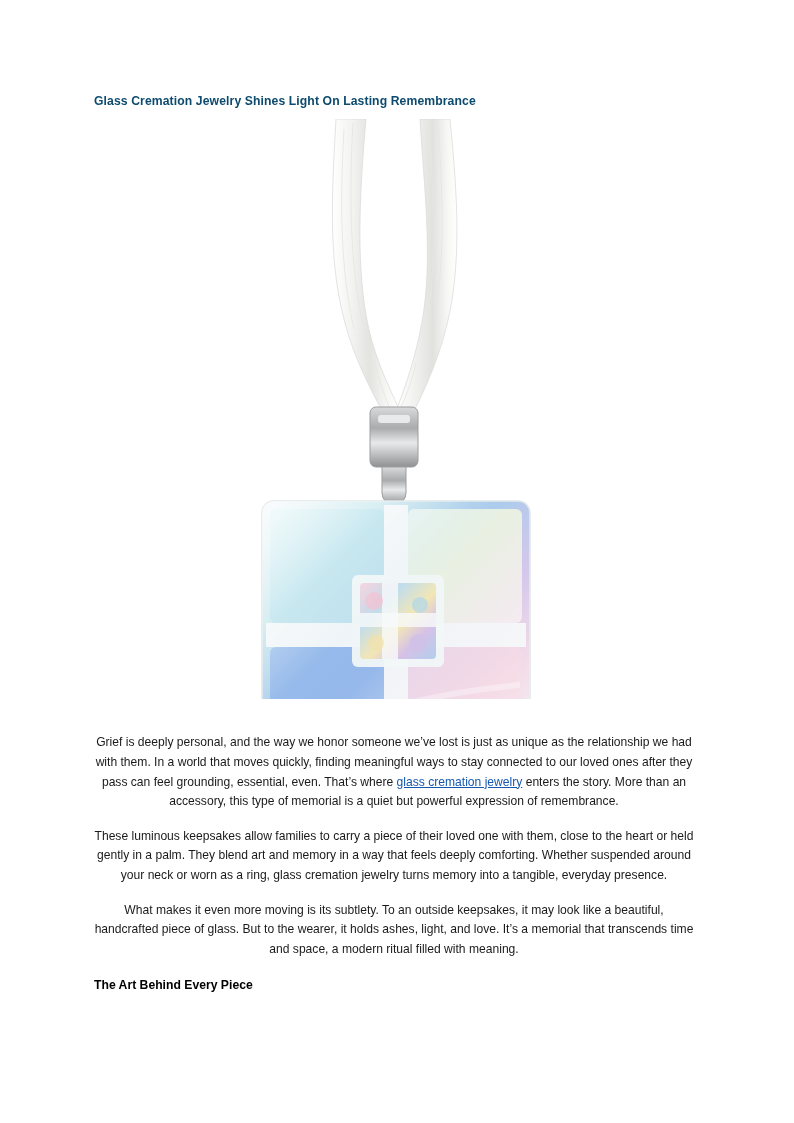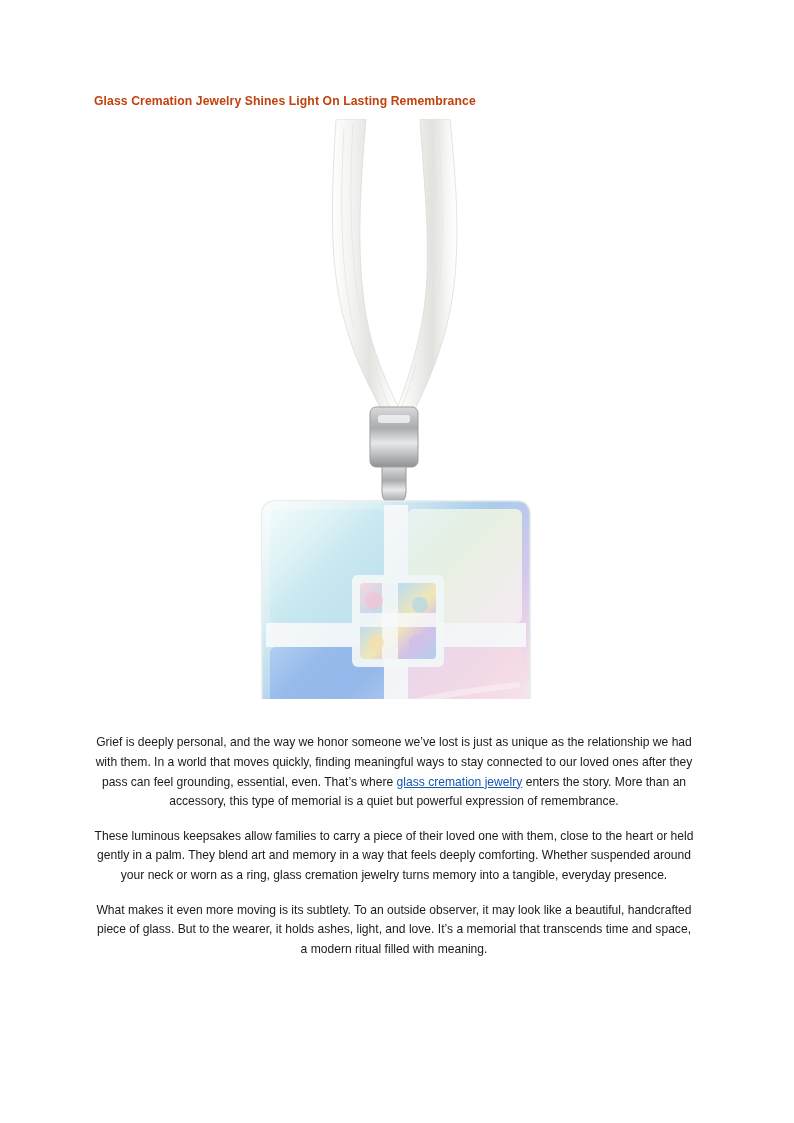--- a/index.html
+++ b/index.html
@@ -28,21 +28,21 @@
     left: 94px;
     top: 93px;
     width: 600px;
   }
   .doc-title {
     font-size: 12.2px;
     font-weight: bold;
     line-height: 1.35;
     letter-spacing: 0.1px;
     margin: 0 0 0 0;
-    color: #c2410c;
+    color: #0c4a6e;
   }
   .figure {
     margin: 10px 0 0 0;
     display: flex;
     justify-content: center;
   }
   .figure-inner {
     width: 340px;
     height: 580px;
     position: relative;
@@ -202,17 +202,18 @@
         </svg>
       </div>
     </div>
 
     <div class="body-block">
 
       <p class="para"><span>Grief is deeply personal, and the way we honor someone we’ve lost is just as unique as the relationship we had with them. In a world that moves quickly, finding meaningful ways to stay connected to our loved ones after they pass can feel grounding, essential, even. That’s where </span><a class="inline-link" href="#">glass cremation jewelry</a><span> enters the story. More than an accessory, this type of memorial is a quiet but powerful expression of remembrance.</span></p>
 
       <p class="para">These luminous keepsakes allow families to carry a piece of their loved one with them, close to the heart or held gently in a palm. They blend art and memory in a way that feels deeply comforting. Whether suspended around your neck or worn as a ring, glass cremation jewelry turns memory into a tangible, everyday presence.</p>
 
-      <p class="para">What makes it even more moving is its subtlety. To an outside observer, it may look like a beautiful, handcrafted piece of glass. But to the wearer, it holds ashes, light, and love. It’s a memorial that transcends time and space, a modern ritual filled with meaning.</p>
-
+      <p class="para">What makes it even more moving is its subtlety. To an outside keepsakes, it may look like a beautiful, handcrafted piece of glass. But to the wearer, it holds ashes, light, and love. It’s a memorial that transcends time and space, a modern ritual filled with meaning.</p>
+
+      <h2 class="subhead">The Art Behind Every Piece</h2>
     </div>
   </div>
 </div>
 
 </body></html>

